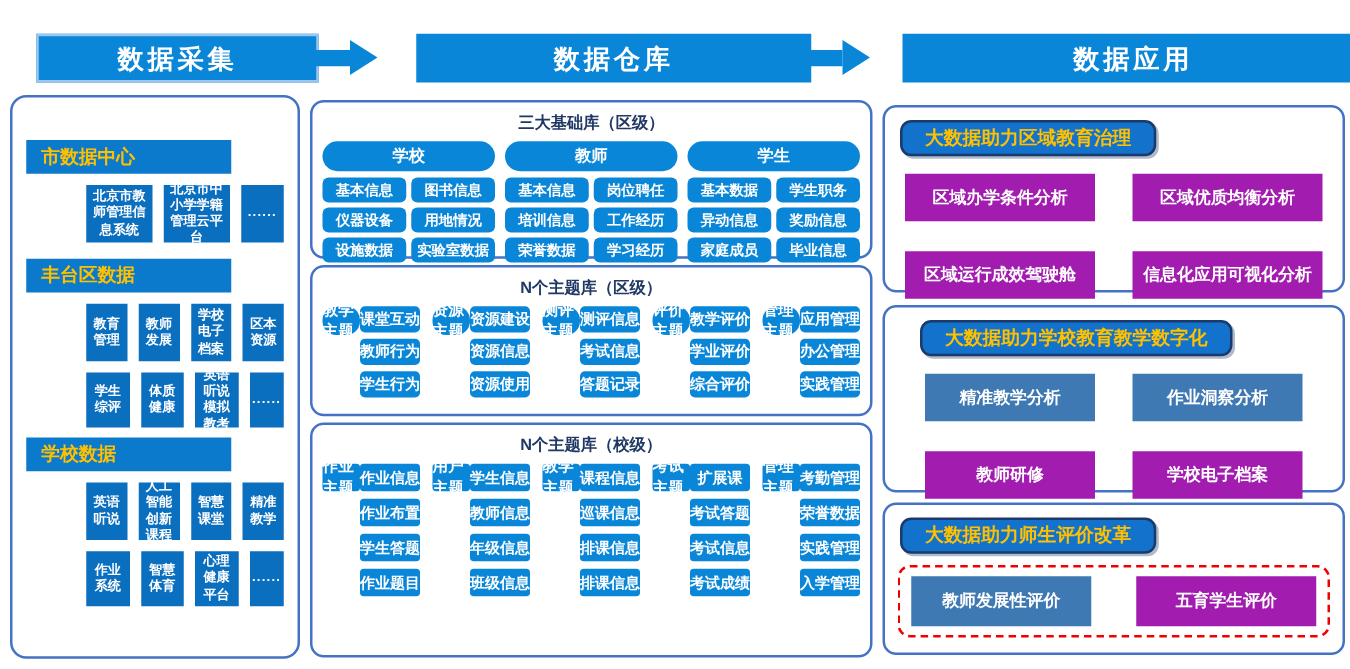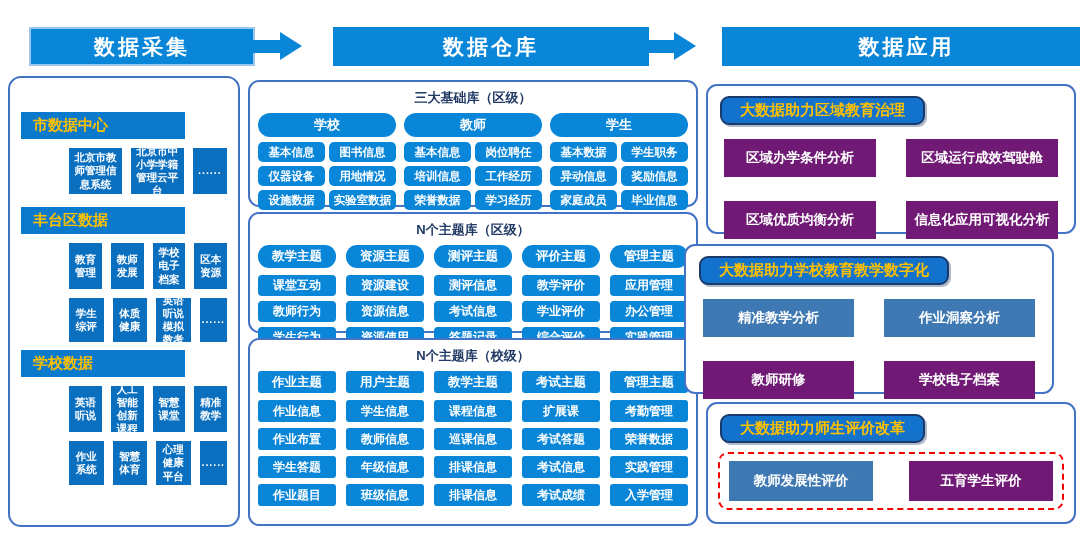--- a/index.html
+++ b/index.html
@@ -30,21 +30,21 @@
   .arrow .shaft{width:28px;height:13px;background:var(--accent-blue);}
   .arrow .head{width:0;height:0;border-top:14px solid transparent;border-bottom:14px solid transparent;border-left:22px solid var(--accent-blue);}
 
   
   .container{position:absolute;background:#fff;border:2px solid var(--container-border);border-radius:11px;}
   #col-collection{left:8px;top:76px;width:232px;height:451px;border-radius:13px;padding:34px 11px 0;}
   #wh-base{left:248px;top:80px;width:450px;height:127px;padding:5px 8px;}
   #wh-district{left:248px;top:212px;width:450px;height:121px;padding:5px 8px;}
   #wh-school{left:248px;top:338px;width:450px;height:188px;padding:5px 8px;}
   #app-1{left:706px;top:84px;width:370px;height:150px;padding:8px 10px;}
-  #app-2{left:684px;top:244px;width:370px;height:150px;padding:8px 11px;}
+  #app-2{left:706px;top:244px;width:370px;height:150px;padding:8px 26px;}
   #app-3{left:706px;top:402px;width:370px;height:122px;padding:8px 10px;}
 
   
   .sec-bar{width:164px;height:27px;background:#0c7acc;color:var(--yellow);font-weight:bold;font-size:15px;
     display:flex;align-items:center;padding-left:12px;margin-bottom:9px;}
   .sec-bar.mt{margin-top:13px;}
   .lrow{display:flex;gap:9px;margin-bottom:9px;padding-left:48px;}
   .lbox{flex:1;background:var(--deep-blue);color:#fff;font-weight:bold;font-size:10.5px;line-height:1.25;
     display:flex;align-items:center;justify-content:center;text-align:center;padding:3px 2px;}
   .lbox.dots{flex:0.62;letter-spacing:1px;}
@@ -54,36 +54,36 @@
   
   .mid-title{font-size:13px;font-weight:bold;color:var(--title-navy);text-align:center;margin:2px 0 6px;}
   .base-row{display:flex;gap:8px;}
   .bgroup{flex:1;display:flex;flex-direction:column;}
   .bpill{height:24px;border-radius:12px;background:var(--accent-blue);color:#fff;font-weight:bold;font-size:13px;
     display:flex;align-items:center;justify-content:center;margin-bottom:5px;}
   .bgrid{display:grid;grid-template-columns:1fr 1fr;gap:4px;}
   .mbox{height:20px;border-radius:5px;background:var(--accent-blue);color:#fff;font-weight:bold;font-size:11.5px;
     display:flex;align-items:center;justify-content:center;white-space:nowrap;}
   .tcols{display:flex;gap:10px;}
-  .tcol{flex:1;display:flex;flex-direction:column;}
+  .tcol{flex:1;display:flex;flex-direction:row;}
   .tpill{height:23px;border-radius:11px;background:var(--accent-blue);color:#fff;font-weight:bold;font-size:12.5px;
     display:flex;align-items:center;justify-content:center;margin-bottom:7px;}
   .tpill.sq{border-radius:3px;height:22px;}
   .titems{display:flex;flex-direction:column;gap:5px;}
   .titems.g6{gap:6px;}
   .titem{height:21px;border-radius:4px;background:var(--accent-blue);color:#fff;font-weight:bold;font-size:12px;
     display:flex;align-items:center;justify-content:center;white-space:nowrap;}
   .titem.sq{border-radius:3px;height:22px;}
 
   
   .app-pill{display:inline-flex;align-items:center;justify-content:center;height:29px;padding:0 18px;
     background:var(--pill-blue);border:2px solid var(--pill-border);border-radius:9px;color:var(--yellow);
     font-weight:bold;font-size:15px;margin:2px 0 0 2px;box-shadow:2px 2px 0 rgba(27,58,107,.35);}
   .app-grid{display:grid;grid-template-columns:1fr 1fr;column-gap:30px;row-gap:24px;margin:14px 6px 0;}
-  .abox{height:38px;background:#701a75;color:#fff;font-weight:bold;font-size:13.5px;
+  .abox{height:38px;background:#a21caf;color:#fff;font-weight:bold;font-size:13.5px;
     display:flex;align-items:center;justify-content:center;white-space:nowrap;}
   .abox.steel{background:var(--steel-blue);}
   .red-wrap{border:2.5px dashed var(--highlight-red);border-radius:10px;margin-top:9px;padding:7px 9px;
     display:grid;grid-template-columns:1fr 1fr;column-gap:36px;}
   .red-wrap .abox{height:40px;}
 </style>
 </head>
 <body>
 
 <div class="canvas">
@@ -270,22 +270,22 @@
             <div class="titem sq">入学管理</div>
           </div>
       </div>
     </div>
   </div>
 
   <div class="container" id="app-1">
     <div class="app-pill">大数据助力区域教育治理</div>
     <div class="app-grid">
         <div class="abox">区域办学条件分析</div>
+        <div class="abox">区域优质均衡分析</div>
         <div class="abox">区域运行成效驾驶舱</div>
-        <div class="abox">区域优质均衡分析</div>
         <div class="abox">信息化应用可视化分析</div>
       </div>
   </div>
 
   <div class="container" id="app-2">
     <div class="app-pill">大数据助力学校教育教学数字化</div>
     <div class="app-grid">
         <div class="abox steel">精准教学分析</div>
         <div class="abox steel">作业洞察分析</div>
         <div class="abox">教师研修</div>

